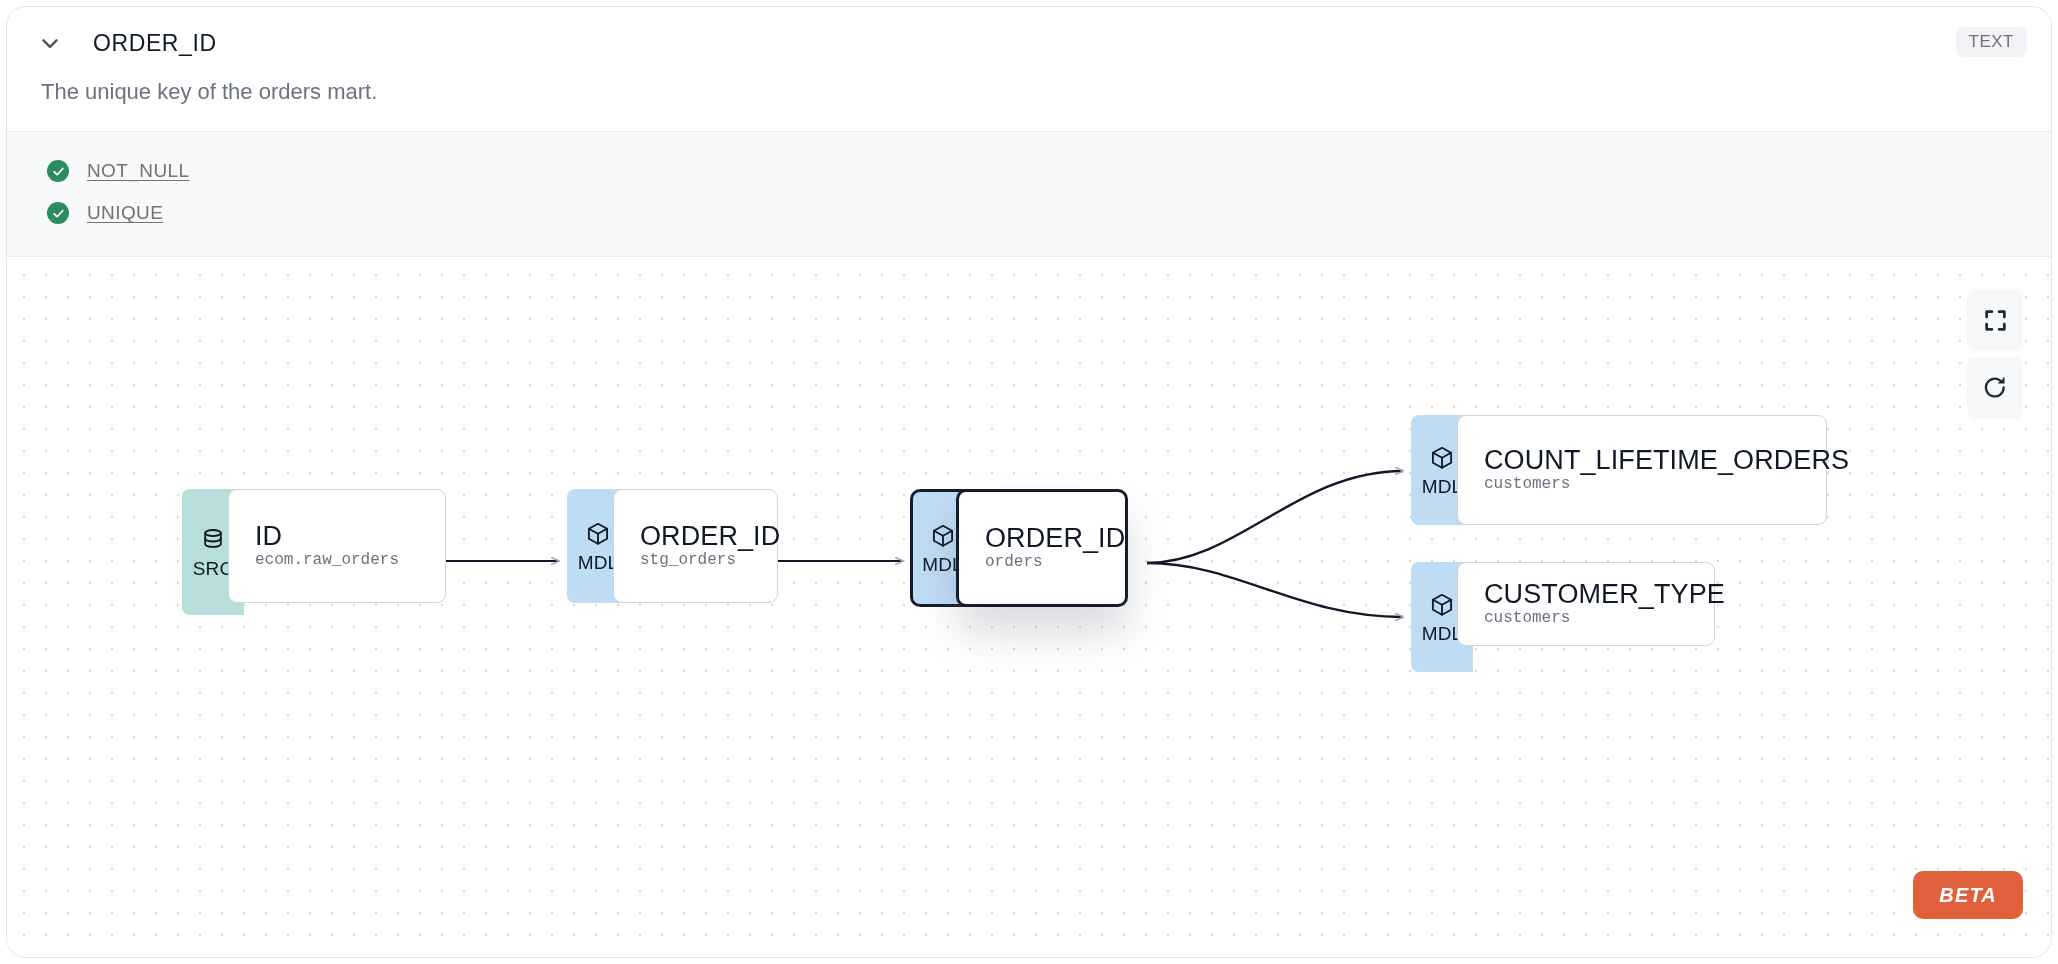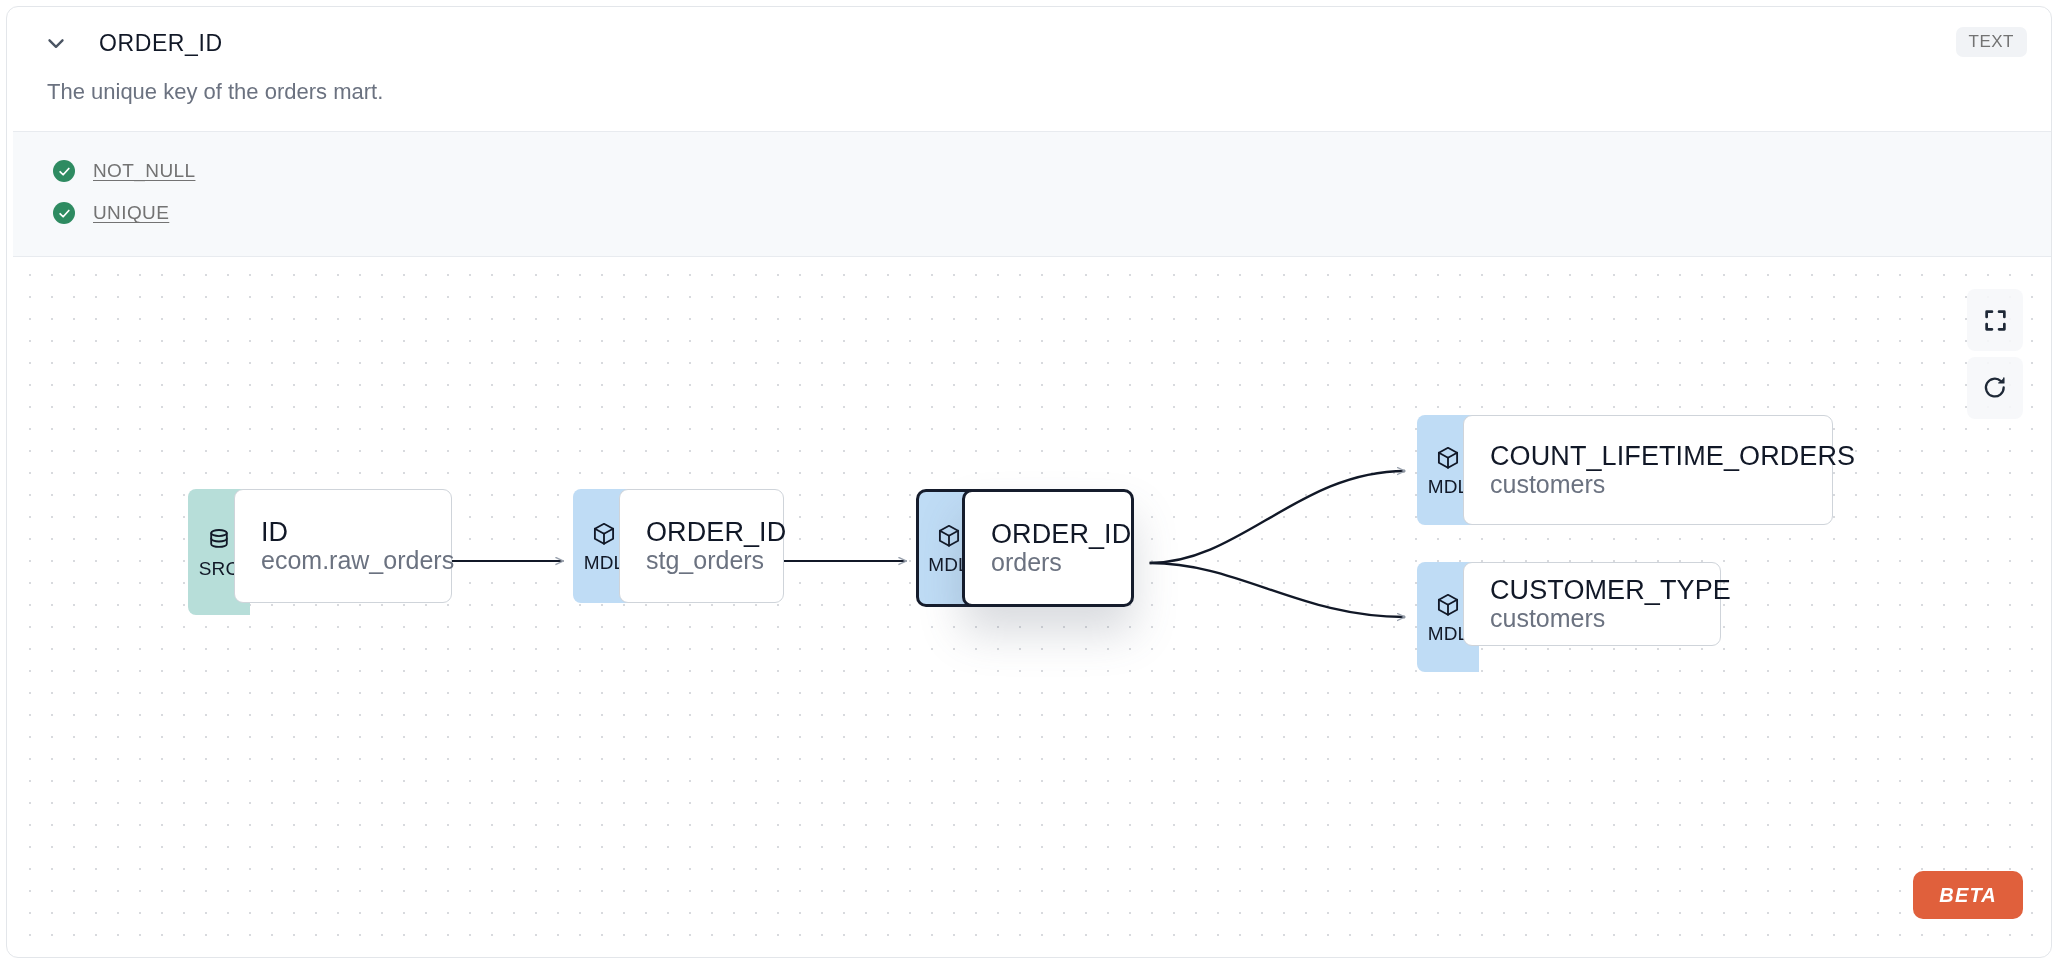--- a/index.html
+++ b/index.html
@@ -10,23 +10,22 @@
     font-family: "Liberation Sans", sans-serif;
     -webkit-font-smoothing: antialiased;
   }
 
   .panel {
     position: absolute;
     left: 6px; top: 6px;
     width: 2046px; height: 952px;
     background: #ffffff;
     border: 1px solid #e3e6ea;
-    border-radius: 12px;
+    border-radius: 20px;
     overflow: hidden;
-    padding-left: 6px;
   }
 
   
   .header {
     position: relative;
     height: 72px;
     display: flex;
     align-items: center;
     padding: 0 24px 0 30px;
   }
@@ -154,24 +153,25 @@
     min-width: 0;
   }
   .card .name {
     font-size: 27px;
     color: #111827;
     line-height: 1.05;
     white-space: nowrap;
     letter-spacing: 0.1px;
   }
   .card .model {
-    font-size: 25px;
+    font-size: 16px;
     color: #6b7280;
     line-height: 1.05;
     white-space: nowrap;
+    font-family: Liberation Mono, monospace;
   }
 
   
   .node.selected .card {
     border: 3px solid #151c2c;
     border-radius: 10px;
     box-shadow: 0 26px 44px rgba(80,90,110,0.22);
   }
   .node.selected .badge {
     border: 3px solid #151c2c;

